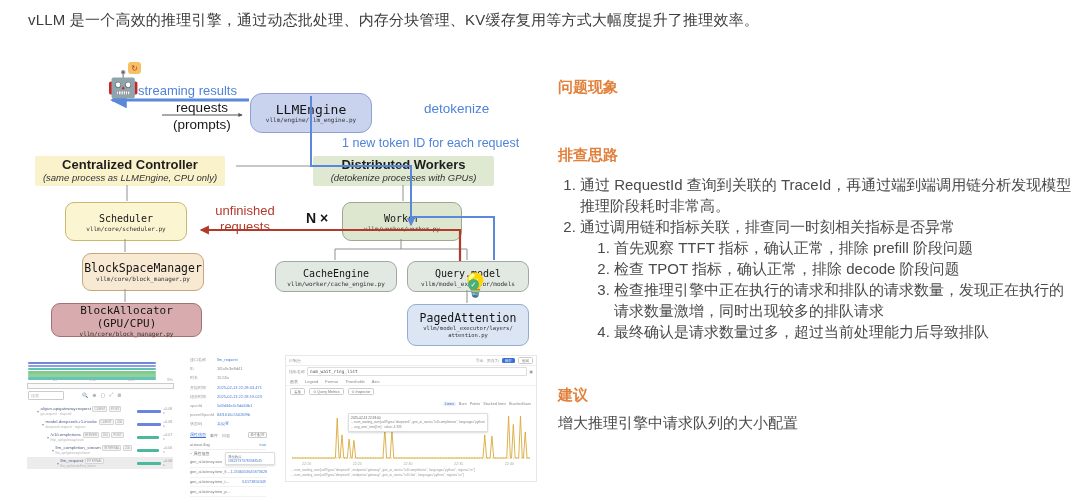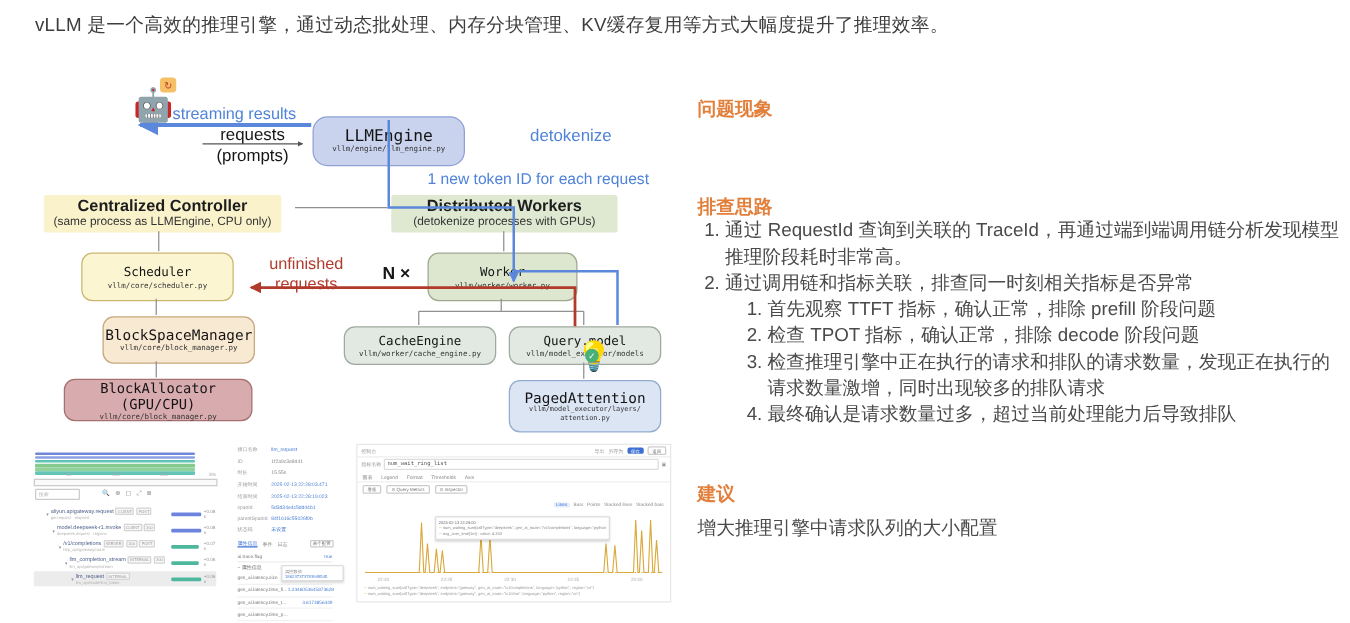--- a/index.html
+++ b/index.html
@@ -10,21 +10,21 @@
   .top-title{left:28px;top:11px;font-size:15px;color:#3d3d3d;letter-spacing:.2px;}
   
   .dlines{position:absolute;left:0;top:0;z-index:4;pointer-events:none;}
   .dbox{position:absolute;z-index:2;border:1px solid;border-radius:9px;display:flex;
         flex-direction:column;align-items:center;justify-content:center;
         font-family:"DejaVu Sans Mono",monospace;text-align:center;}
   .dbox .t{font-size:10px;color:#141414;line-height:13px;}
   .dbox .p{font-size:6px;color:#333;line-height:7px;}
   .ghead{position:absolute;z-index:2;text-align:center;border-radius:2px;padding-top:1px;}
   .ghead .t{font-size:13px;font-weight:bold;color:#1d1d1d;line-height:15px;}
-  .ghead .s{font-size:9.5px;color:#333;line-height:11px;}
+  .ghead .s{font-size:9.5px;font-style:italic;color:#333;line-height:11px;}
   .dlabel{position:absolute;z-index:5;white-space:nowrap;}
   .blue{color:#4f83d8;text-align:right;}
   .red{color:#b23a2a;}
   .badge{display:flex;align-items:center;justify-content:center;border-radius:3px;}
   
   .note-h{position:absolute;left:558px;font-size:15px;font-weight:600;color:#e2803b;}
   .note-p{position:absolute;left:558px;width:514px;font-size:15px;color:#4a4a4a;line-height:21px;}
   ol.main{margin:0;padding-left:22px;font-size:15px;color:#4a4a4a;line-height:21px;}
   ol.sub{margin:0;padding-left:34px;font-size:15px;color:#4a4a4a;line-height:21px;}
   
@@ -173,21 +173,21 @@
   <div class="dlabel" style="left:158px;top:117px;width:88px;text-align:center;font-size:13.5px;color:#161616;">(prompts)</div>
   <div class="dlabel blue" style="left:424px;top:101px;font-size:13.5px;">detokenize</div>
   <div class="dlabel blue" style="left:342px;top:136px;font-size:12.5px;">1 new token ID for each request</div>
   <div class="dlabel red" style="left:214px;top:203px;width:62px;text-align:center;font-size:13px;">unfinished</div>
   <div class="dlabel red" style="left:214px;top:219px;width:62px;text-align:center;font-size:13px;">requests</div>
   <div class="dlabel" style="left:306px;top:210px;font-size:14px;font-weight:bold;color:#161616;">N ×</div>
   <div class="dlabel" style="left:461px;top:272px;font-size:23px;z-index:6;">💡</div>
   <div class="dlabel badge" style="left:468px;top:279px;width:11px;height:11px;border-radius:50%;background:#49b078;color:#fff;font-size:7px;z-index:7;">✓</div>
 
   <div class="note-h" style="top:78px;">问题现象</div>
-  <div class="note-h" style="top:156px;">排查思路</div>
+  <div class="note-h" style="top:146px;">排查思路</div>
 
   <div class="abs" style="left:558px;top:174px;width:516px;">
     <ol class="main">
       <li>通过 RequestId 查询到关联的 TraceId，再通过端到端调用链分析发现模型推理阶段耗时非常高。</li>
       <li>
         <span>通过调用链和指标关联，排查同一时刻相关指标是否异常</span>
         <ol class="sub">
           <li>首先观察 TTFT 指标，确认正常，排除 prefill 阶段问题</li>
           <li>检查 TPOT 指标，确认正常，排除 decode 阶段问题</li>
           <li>检查推理引擎中正在执行的请求和排队的请求数量，发现正在执行的请求数量激增，同时出现较多的排队请求</li>

